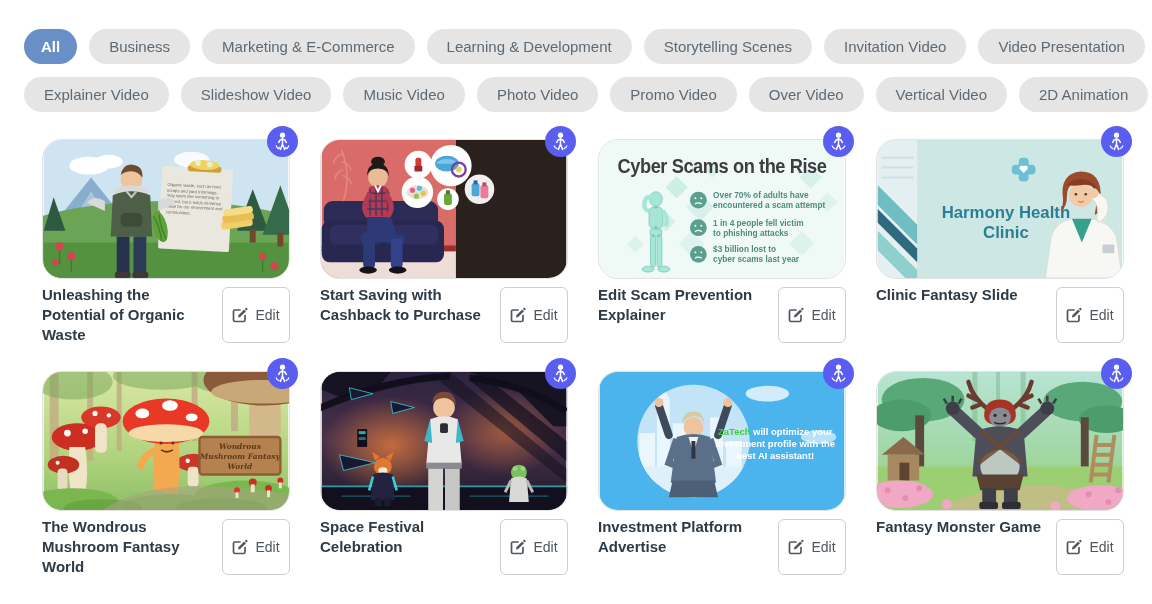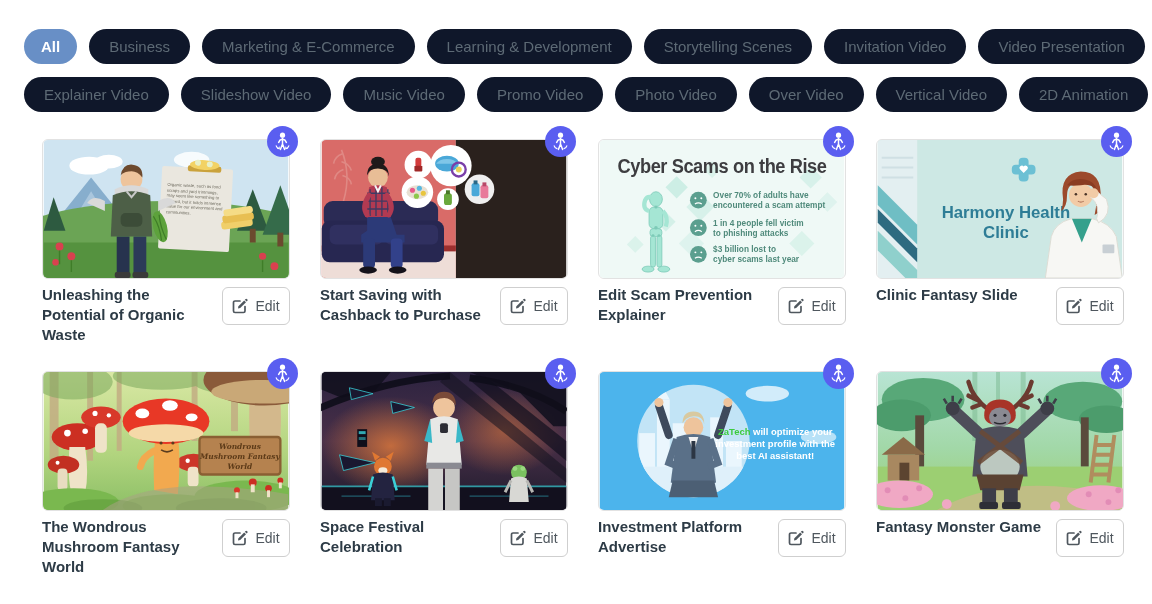--- a/index.html
+++ b/index.html
@@ -2,48 +2,48 @@
 <html><head>
 <meta charset="utf-8">
 <style>
   * { box-sizing: border-box; margin: 0; padding: 0; }
   html,body { width:1152px; height:604px; background:#fff; font-family:"Liberation Sans",sans-serif; overflow:hidden; }
 
   
   .filters { padding:29px 40px 0 24px; }
   .chip-row { display:flex; gap:12px; margin-bottom:13px; }
   .chip {
-    background:#0f172a; color:#5d6a75; font-size:15px; line-height:1;
+    background:#e5e5e5; color:#5d6a75; font-size:15px; line-height:1;
     padding:10px 20px; border-radius:18px; white-space:nowrap; cursor:pointer;
     border:none; font-family:"Liberation Sans",sans-serif;
   }
   .chip.selected { background:#688fc6; color:#fff; font-weight:700; padding:10px 17px; }
 
   
   .grid {
     margin:27px 42px 0 42px;
     display:grid; grid-template-columns:repeat(4,248px); column-gap:30px; row-gap:27px;
   }
   .card { width:248px; }
   .thumb-wrap { position:relative; width:248px; height:140px; }
   .thumb {
-    width:248px; height:140px; border-radius:6px; overflow:hidden;
+    width:248px; height:140px; border-radius:20px; overflow:hidden;
     border:1px solid #e2e2e2; background:#fff; cursor:pointer;
   }
   .thumb svg { display:block; width:100%; height:100%; }
   .badge {
     position:absolute; top:-13px; right:-8px; width:31px; height:31px;
   }
   .meta { display:flex; justify-content:space-between; align-items:flex-start; padding-top:6px; }
   .card-title {
     font-size:15px; font-weight:700; color:#2d3b46; line-height:1.32; width:168px;
   }
   .edit-btn {
     display:flex; align-items:center; justify-content:center; gap:7px;
-    width:68px; height:38px; background:#fff; border:1px solid #cfcfcf; border-radius:6px;
+    width:68px; height:56px; background:#fff; border:1px solid #cfcfcf; border-radius:6px;
     color:#4f575e; font-size:14px; cursor:pointer; margin-top:2px; flex:none;
     font-family:"Liberation Sans",sans-serif;
   }
   .para {
     font-size:4.3px; line-height:1.3; color:#6d6a5e; font-family:"Liberation Sans",sans-serif;
   }
 </style>
 </head>
 <body>
 
@@ -54,22 +54,22 @@
     <button class="chip">Marketing &amp; E-Commerce</button>
     <button class="chip">Learning &amp; Development</button>
     <button class="chip">Storytelling Scenes</button>
     <button class="chip">Invitation Video</button>
     <button class="chip">Video Presentation</button>
   </div>
   <div class="chip-row">
     <button class="chip">Explainer Video</button>
     <button class="chip">Slideshow Video</button>
     <button class="chip">Music Video</button>
+    <button class="chip">Photo Video</button>
     <button class="chip">Promo Video</button>
-    <button class="chip">Photo Video</button>
     <button class="chip">Over Video</button>
     <button class="chip">Vertical Video</button>
     <button class="chip">2D Animation</button>
   </div>
 </div>
 
 <div class="grid">
 
   <div class="card">
     <div class="thumb-wrap">

